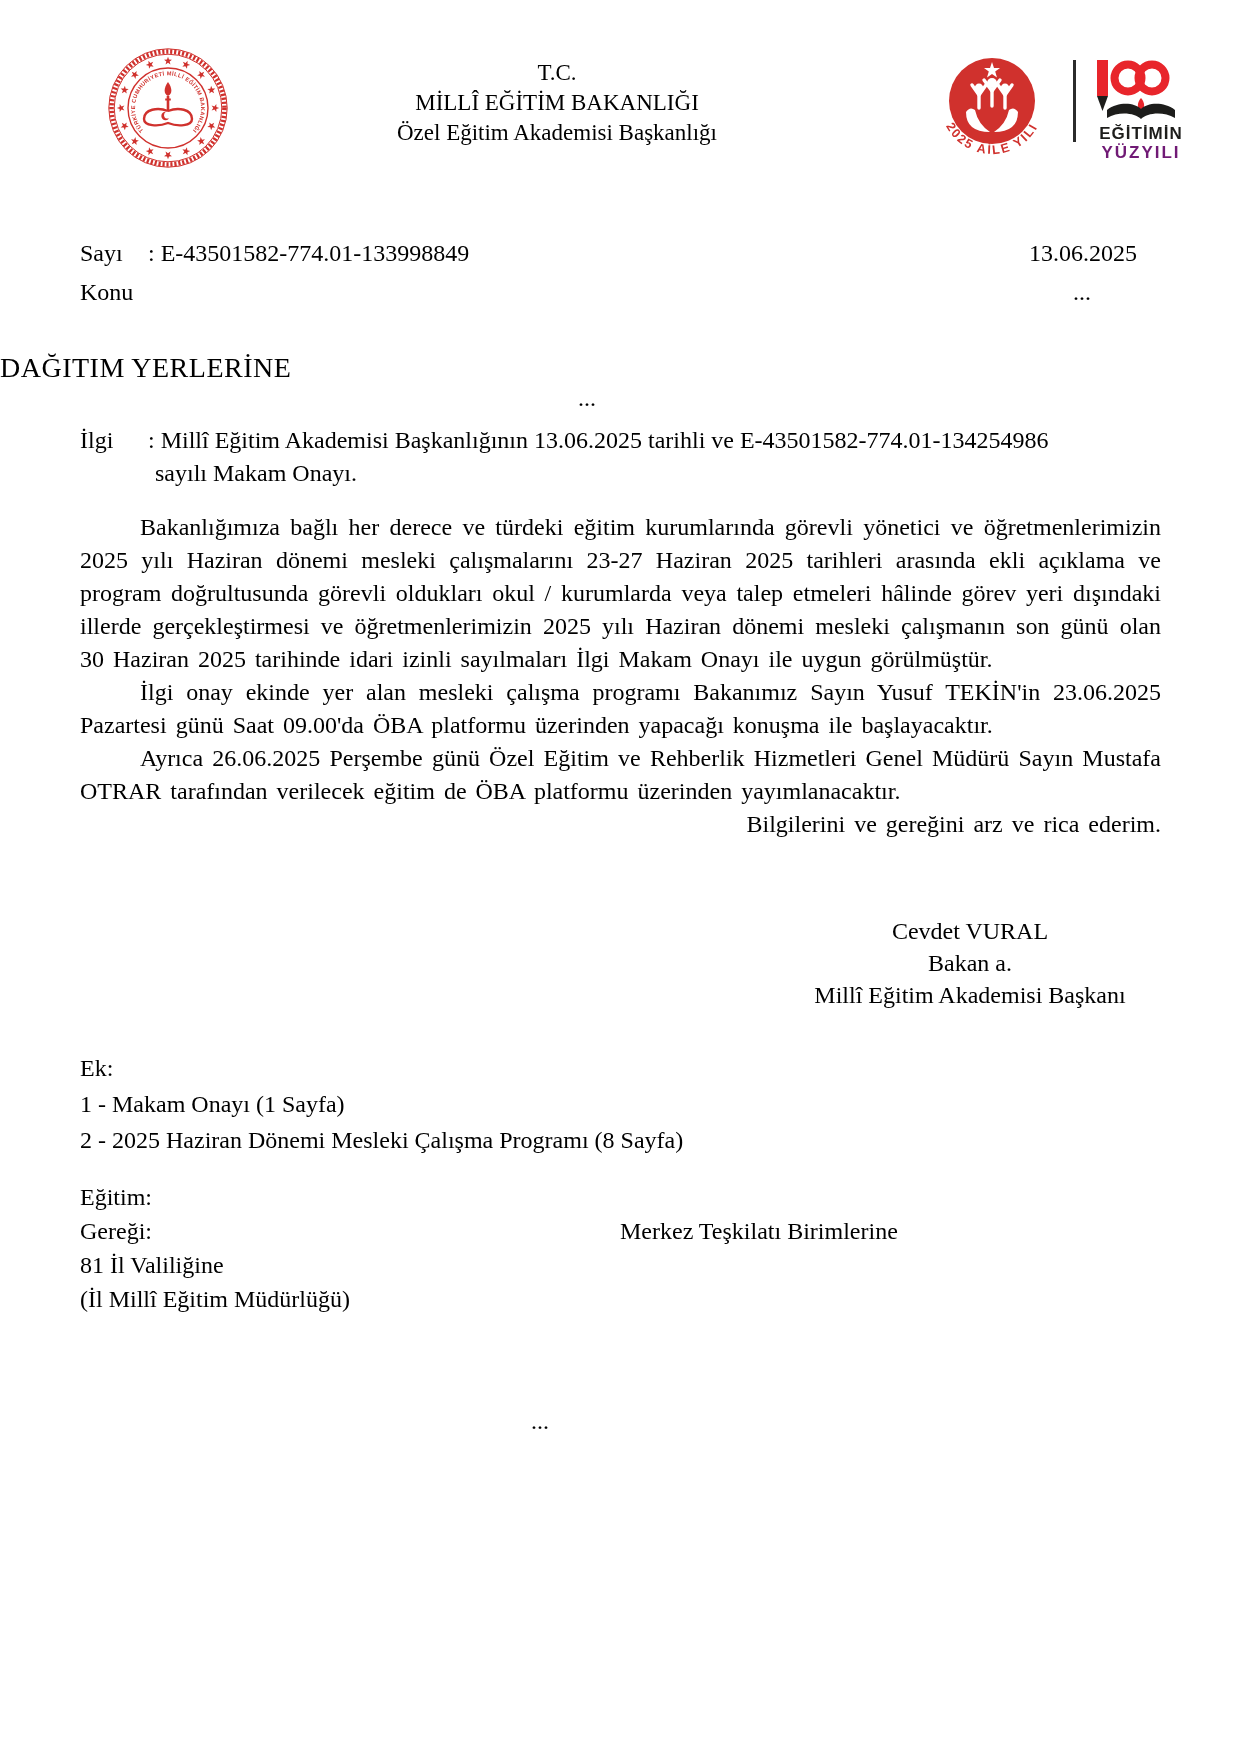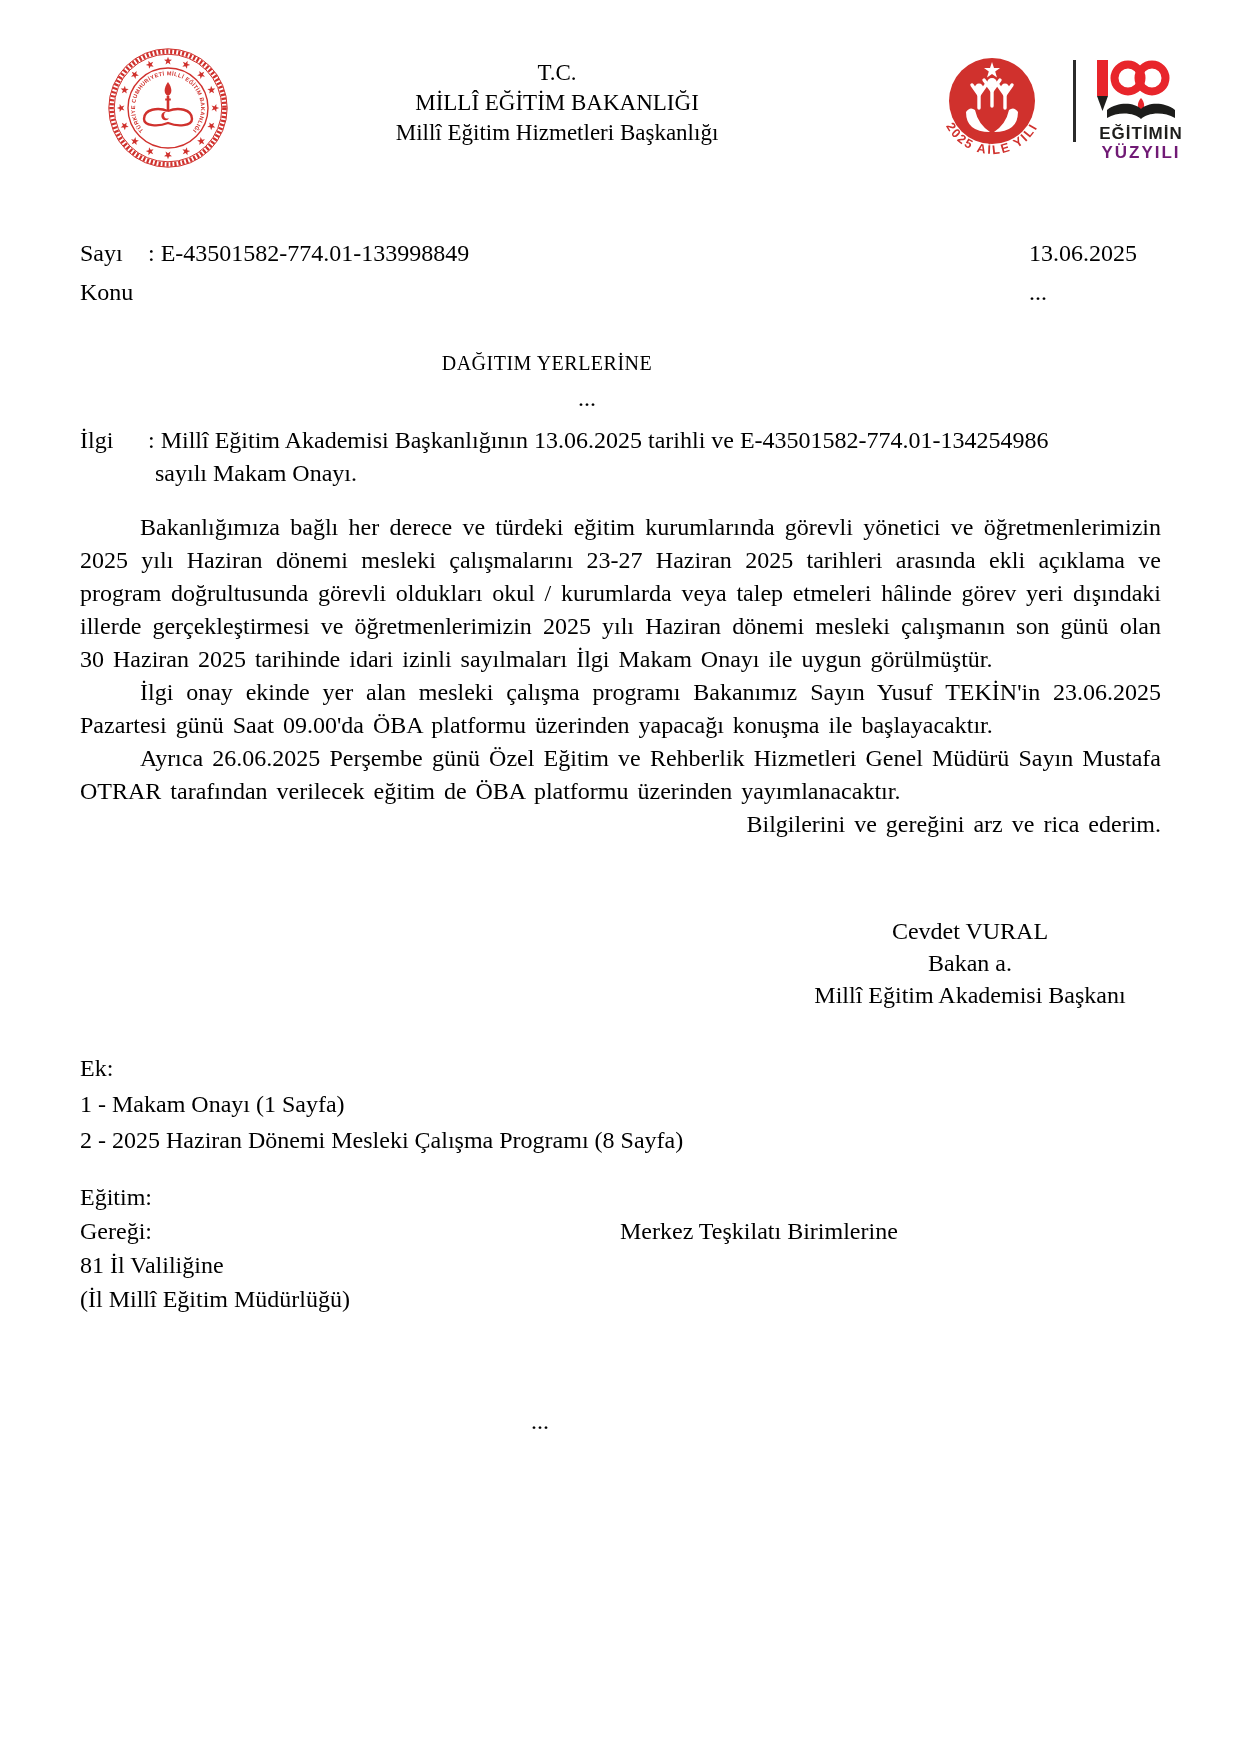--- a/index.html
+++ b/index.html
@@ -25,24 +25,24 @@
   .yuzyil{display:flex;flex-direction:column;align-items:center;width:100px;}
   .yuzyil-t1{font-family:"Liberation Sans","DejaVu Sans",sans-serif;font-weight:bold;
     font-size:17px;letter-spacing:1px;color:#1d1d1b;line-height:19px;}
   .yuzyil-t2{font-family:"Liberation Sans","DejaVu Sans",sans-serif;font-weight:bold;
     font-size:17px;letter-spacing:2px;color:#701a75;line-height:20px;}
   
   .meta{position:absolute;top:240px;left:80px;right:106px;font-size:24px;}
   .meta-row{display:flex;justify-content:space-between;margin-bottom:12px;}
   .meta-left{display:flex;align-items:center;}
   .meta-label{display:inline-block;width:68px;}
-  .meta-right{width:106px;}
-  
-  .recipient{position:absolute;top:352px;left:0;width:1094px;text-align:center;
-    font-size:20px;letter-spacing:0.5px;}
+  .meta-right{width:106px;text-align:center;}
+  
+  .recipient{position:absolute;top:352px;left:0;width:1094px;text-align:left;
+    font-size:28px;letter-spacing:0.5px;}
   .recipient-dots{position:absolute;top:385px;left:0;width:1174px;text-align:center;font-size:24px;}
   
   .ilgi{position:absolute;top:424px;left:80px;right:80px;display:flex;
     font-size:24px;line-height:33px;}
   .ilgi-label{width:68px;flex:none;}
   .ilgi-text{flex:1;}
   .ilgi-line2{display:block;padding-left:7px;}
   
   .body-text{position:absolute;top:511px;left:80px;right:80px;
     font-size:24px;line-height:33px;}
@@ -106,21 +106,21 @@
       <rect x="59.2" y="52.5" width="5.6" height="2" fill="#d0312d"></rect>
       <path d="M38,73 C38,63 52,61 62,65 C72,61 86,63 86,73 C86,80 72,81 62,77 C52,81 38,80 38,73 Z" fill="#ffffff" stroke="#d0312d" stroke-width="2.4"></path>
       <circle cx="59.5" cy="70" r="4.2" fill="#d0312d"></circle>
       <circle cx="61.5" cy="69.2" r="3.4" fill="#ffffff"></circle>
     </g>
   </svg>
 
   <div class="header-text">
     <div>T.C.</div>
     <div>MİLLÎ EĞİTİM BAKANLIĞI</div>
-    <div>Millî Eğitim Hizmetleri Başkanlığı</div>
+    <div>Özel Eğitim Akademisi Başkanlığı</div>
   </div>
 
   <div class="header-logos">
     <svg width="132" height="132" viewBox="0 0 132 132">
       <defs>
         <path id="aileArc" d="M 14,58 A 52,52 0 0 0 118,58" fill="none"></path>
       </defs>
       <circle cx="66" cy="57" r="43" fill="#d0312d"></circle>
       <path d="M66,18 L68,24 L74,24 L69.2,27.6 L71,33.6 L66,30 L61,33.6 L62.8,27.6 L58,24 L64,24 Z" fill="#ffffff"></path>
       <g>

